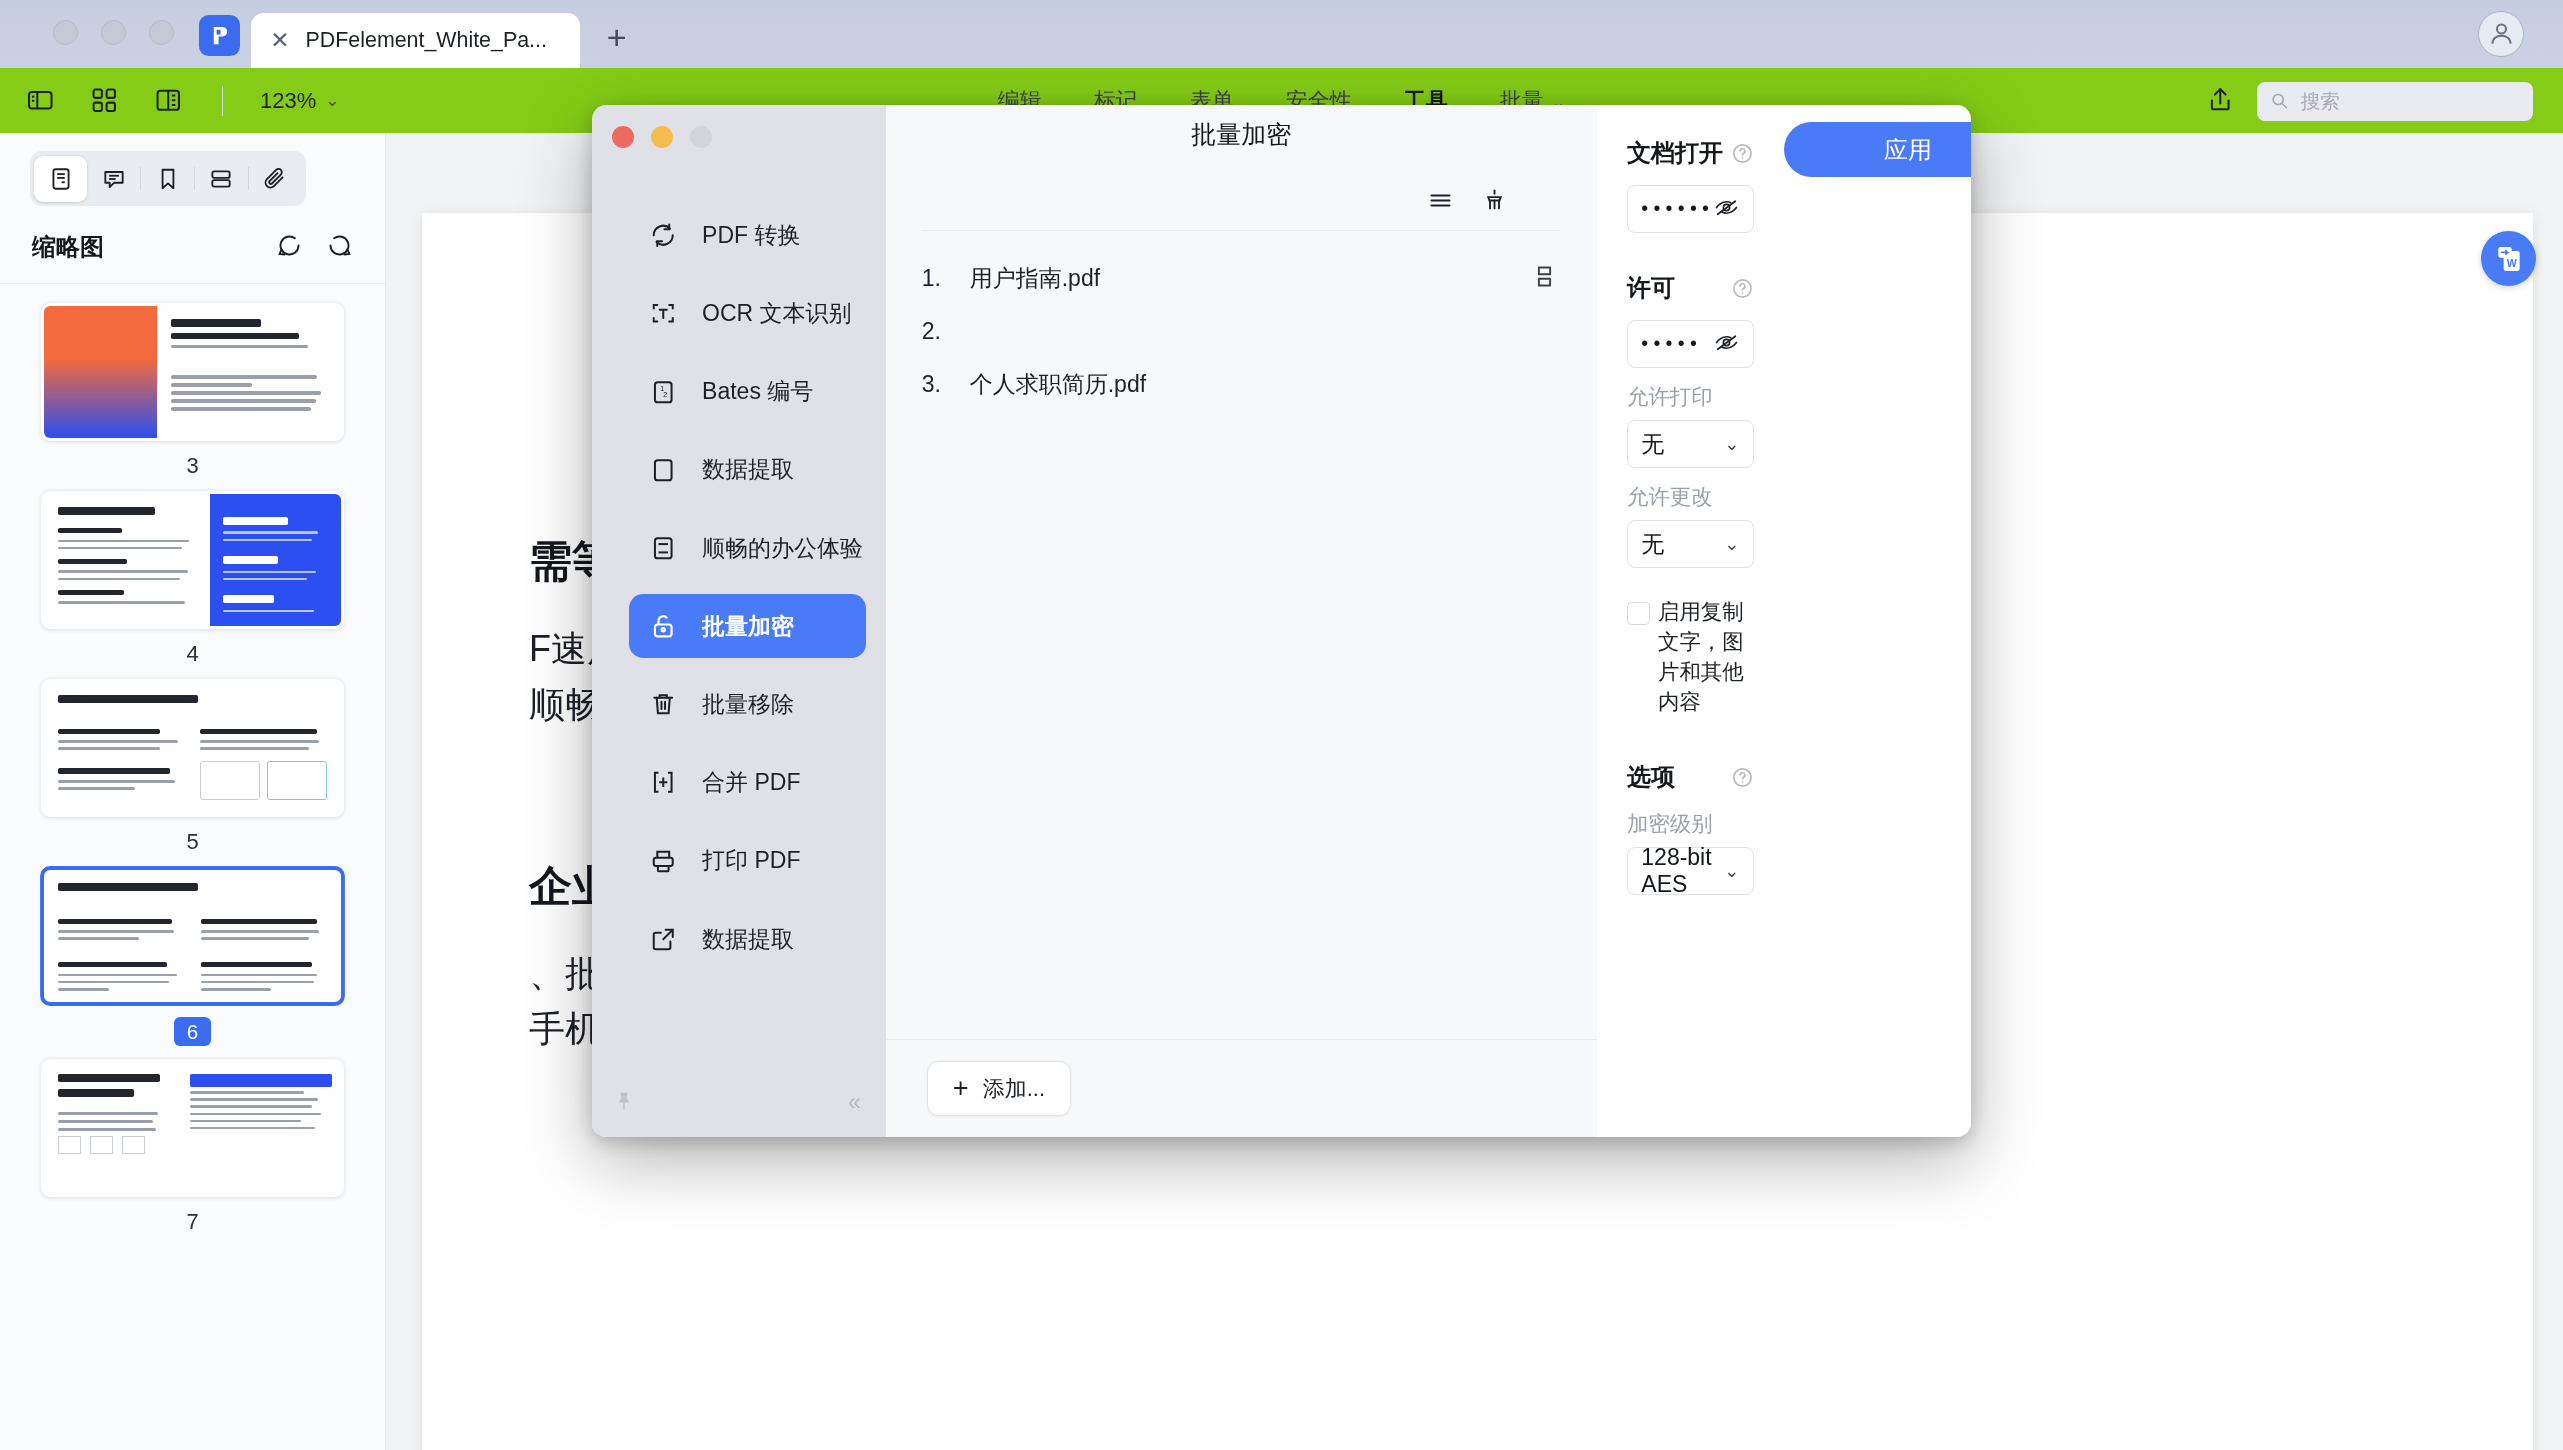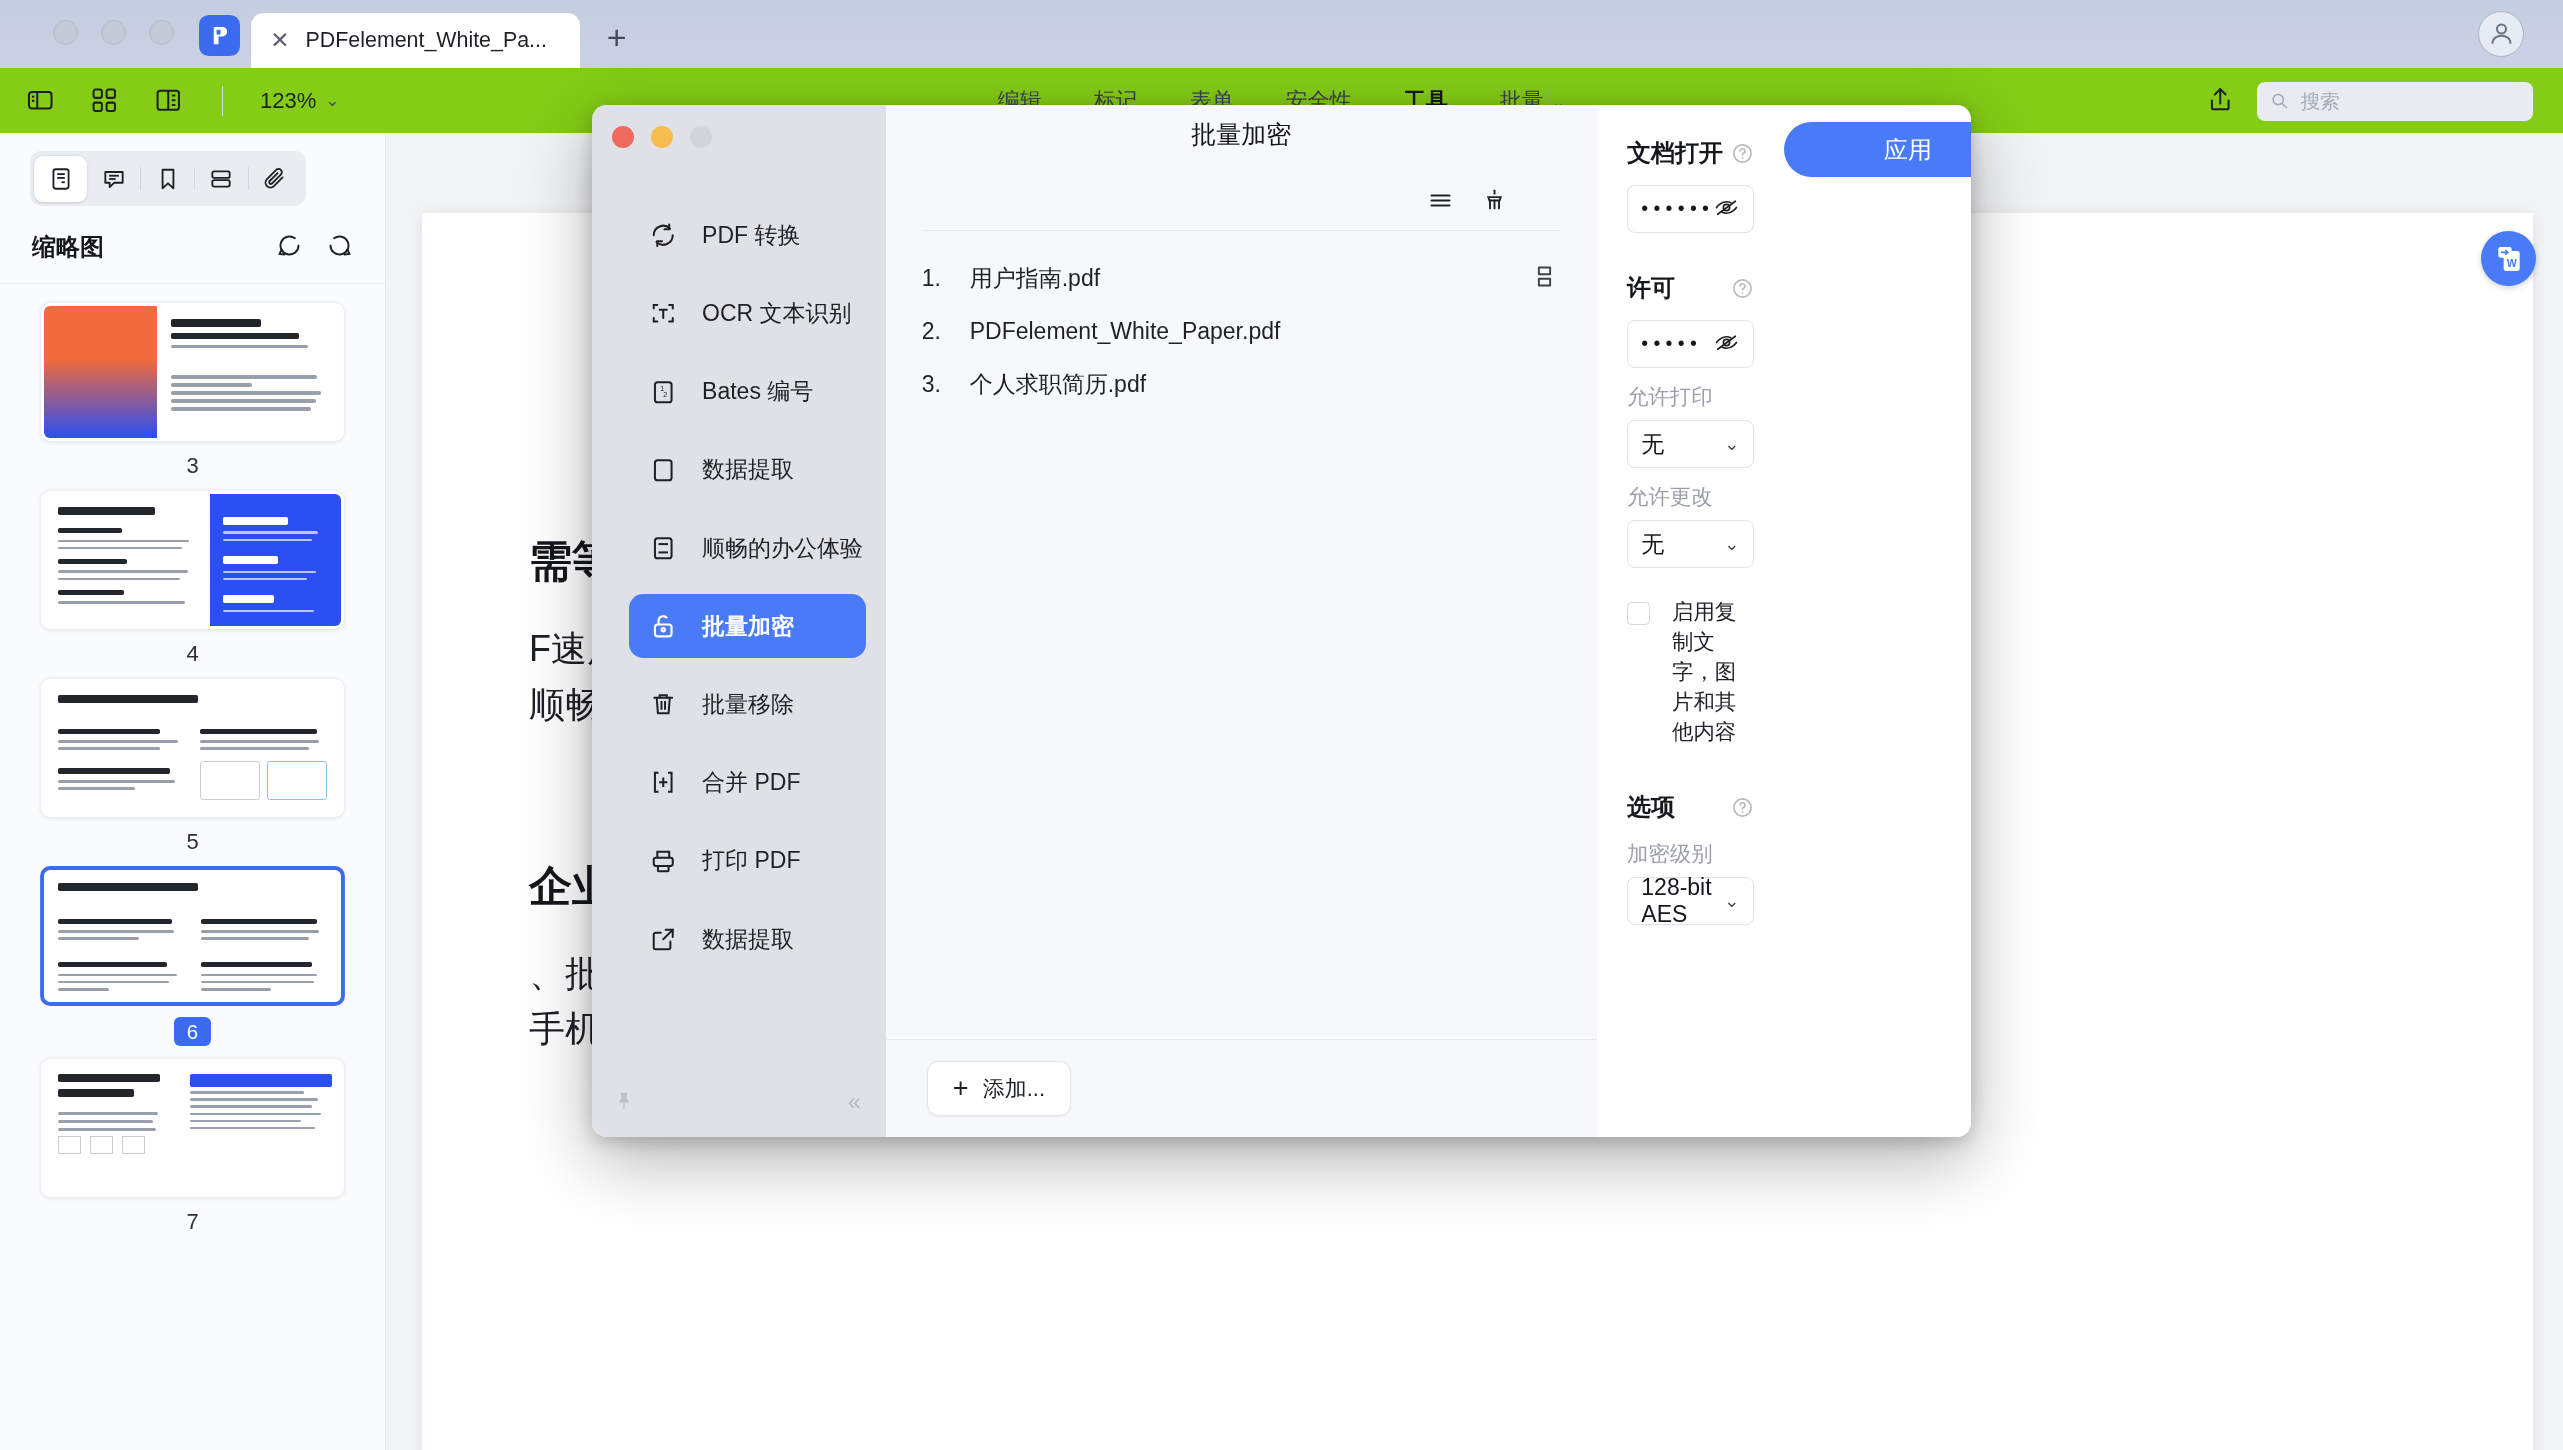--- a/index.html
+++ b/index.html
@@ -193,21 +193,21 @@
     display:flex; align-items:center; justify-content:space-between; padding:0 13.3px;
   }
   .dots{ font-size:19.6px; letter-spacing:5.3px; color:#14171c; line-height:1;}
   .eye svg{ width:25px;height:25px; cursor:pointer;}
   .rp-select{
     height:48px; border:0.9px solid #dfe2e7; border-radius:8px; background:#fff;
     display:flex; align-items:center; justify-content:space-between; padding:0 13.3px;
     font-size:23px; color:#14171c; cursor:pointer; margin-bottom:7.1px;
   }
   .rp-select .chev{ font-size:18px; color:#3d424c;}
-  .rp-check{ display:flex; align-items:flex-start; gap:22px; margin-top:30px; cursor:pointer;}
+  .rp-check{ display:flex; align-items:flex-start; gap:8px; margin-top:30px; cursor:pointer;}
   .cbox{ width:23px;height:23px;border:0.9px solid #d4d8de; border-radius:4.4px; background:#fff; flex:none; margin-top:3.6px;}
   .rp-checklabel{ font-size:21.4px; color:#1d2026; line-height:1.4;}
   .rp-gap{ height:39px;}
   .rp-bottom{ height:98px; display:flex; align-items:center; justify-content:center; padding-bottom:9px;}
   .applybtn{
     width:249px; height:55px; background:#4a7bf7; border-radius:28px; border:none;
     color:#fff; font-size:24px; font-family:inherit; cursor:pointer;
   }
 </style>
 </head>
@@ -661,21 +661,20 @@
         <span class="fname">用户指南.pdf</span>
         <span class="fico">
           <svg viewBox="0 0 24 24" fill="none" stroke="#1d2026" stroke-width="1.7">
               <path d="M7 4h10v6H7z" stroke-linejoin="round"></path>
               <path d="M7 14h10v6H7z" stroke-linejoin="round"></path>
             </svg>
         </span>
       </div>
       <div class="m-file">
         <span class="idx">2.</span>
-        <span class="fname">PDFelement_White_Paper.pdf</span>
       </div>
       <div class="m-file">
         <span class="idx">3.</span>
         <span class="fname">个人求职简历.pdf</span>
       </div>
     </div>
     <div class="m-bottom">
       <div class="addbtn">
         <span class="plus">+</span>
         <span>添加...</span>

